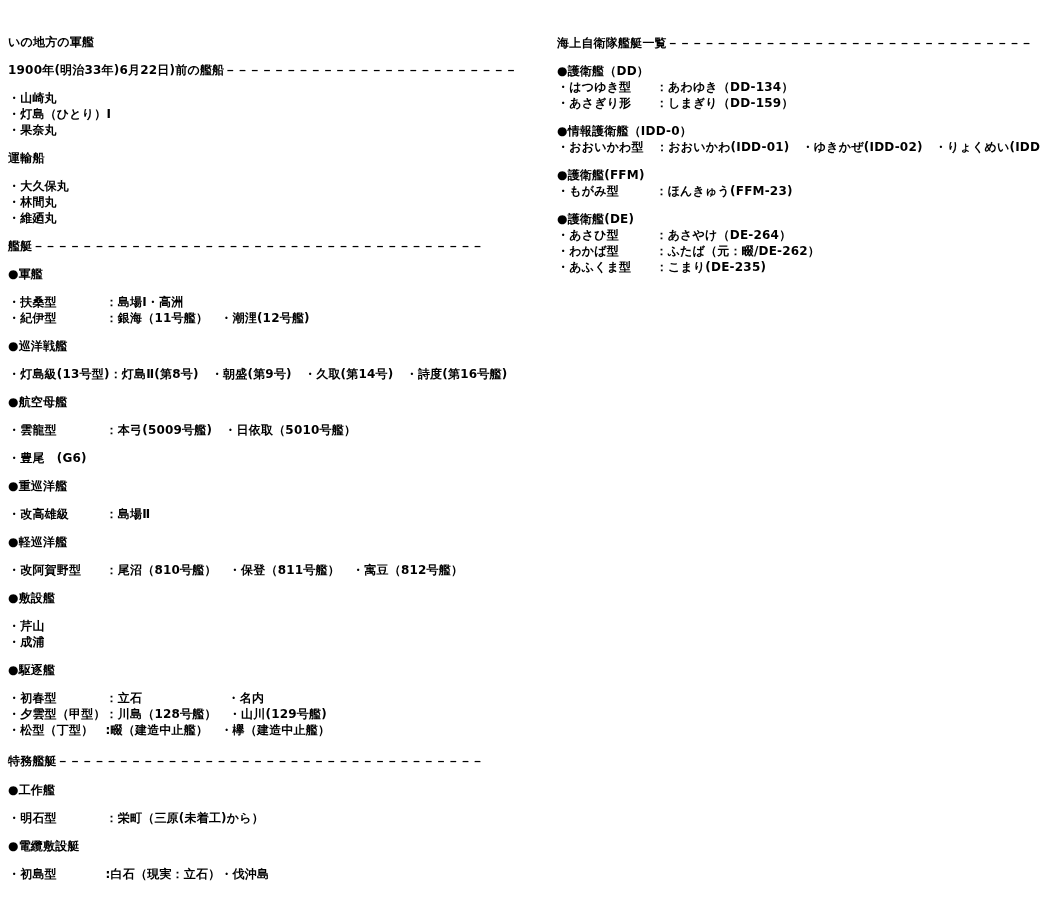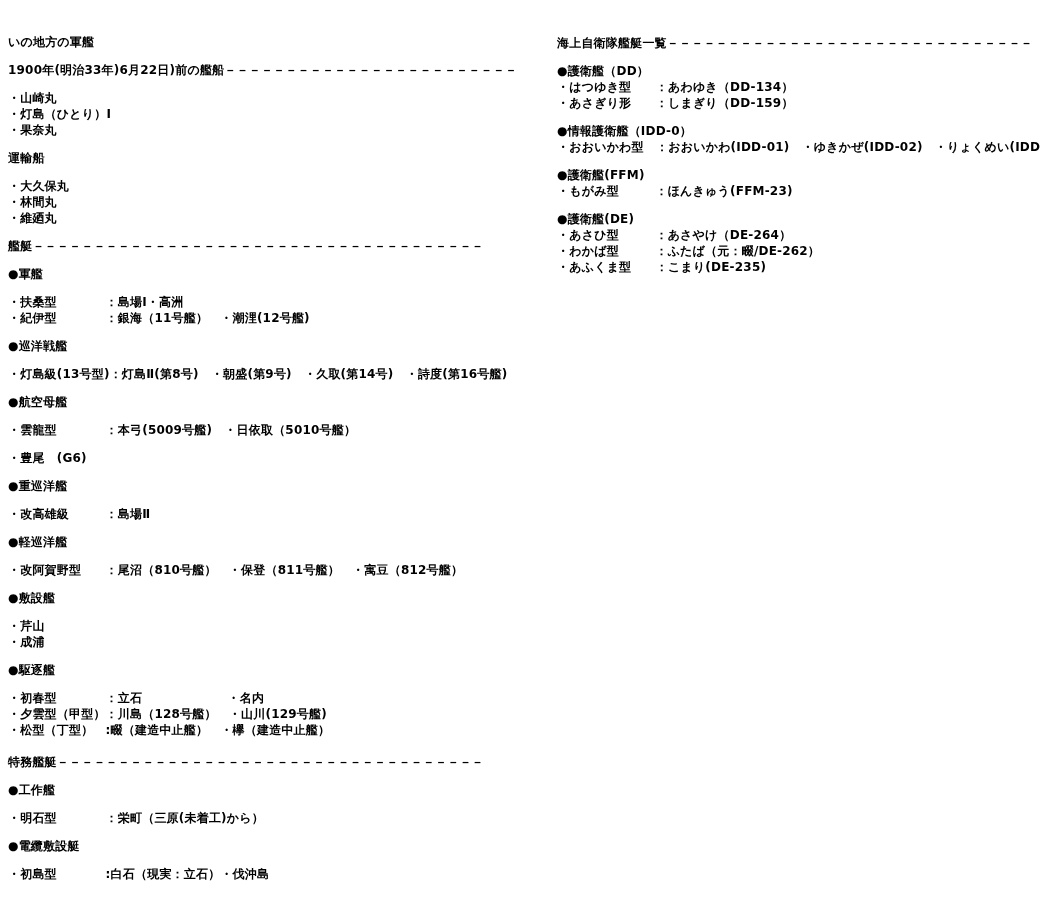--- a/index.html
+++ b/index.html
@@ -5,21 +5,21 @@
   html,body{margin:0;padding:0;background:#ffffff;}
   body{
     width:1040px;height:904px;position:relative;overflow:hidden;
     font-family:"DejaVu Sans",sans-serif;
     font-weight:bold;font-size:12px;color:#000000;
   }
   .column{position:absolute;white-space:pre;}
   .column-left{left:8px;top:7px;margin-top:27px;}
   .column-right{left:557px;top:35px;}
   .para{margin:0 0 12px 0;}
-  .para.extra-gap{margin-top:16px;}
+  .para.extra-gap{margin-top:16px;font-family:Liberation Mono, monospace;}
   .line{height:16px;line-height:16px;letter-spacing:0.2px;}
 </style>
 </head>
 <body>
 
 <div class="column column-left"><div class="para"><div class="line">いの地方の軍艦</div></div><div class="para"><div class="line">1900年(明治33年)6月22日)前の艦船－－－－－－－－－－－－－－－－－－－－－－－－</div></div><div class="para"><div class="line">・山崎丸</div><div class="line">・灯島（ひとり）Ⅰ</div><div class="line">・果奈丸</div></div><div class="para"><div class="line">運輸船</div></div><div class="para"><div class="line">・大久保丸</div><div class="line">・林間丸</div><div class="line">・維廼丸</div></div><div class="para"><div class="line">艦艇－－－－－－－－－－－－－－－－－－－－－－－－－－－－－－－－－－－－－</div></div><div class="para"><div class="line">●軍艦</div></div><div class="para"><div class="line">・扶桑型　　　　：島場Ⅰ・高洲</div><div class="line">・紀伊型　　　　：銀海（11号艦）　・潮浬(12号艦)</div></div><div class="para"><div class="line">●巡洋戦艦</div></div><div class="para"><div class="line">・灯島級(13号型)：灯島Ⅱ(第8号)　・朝盛(第9号)　・久取(第14号)　・詩度(第16号艦)</div></div><div class="para"><div class="line">●航空母艦</div></div><div class="para"><div class="line">・雲龍型　　　　：本弓(5009号艦)　・日依取（5010号艦）</div></div><div class="para"><div class="line">・豊尾　(G6)</div></div><div class="para"><div class="line">●重巡洋艦</div></div><div class="para"><div class="line">・改高雄級　　　：島場Ⅱ</div></div><div class="para"><div class="line">●軽巡洋艦</div></div><div class="para"><div class="line">・改阿賀野型　　：尾沼（810号艦）　・保登（811号艦）　・寓豆（812号艦）</div></div><div class="para"><div class="line">●敷設艦</div></div><div class="para"><div class="line">・芹山</div><div class="line">・成浦</div></div><div class="para"><div class="line">●駆逐艦</div></div><div class="para"><div class="line">・初春型　　　　：立石　　　　　　　・名内</div><div class="line">・夕雲型（甲型）：川島（128号艦）　・山川(129号艦)</div><div class="line">・松型（丁型）　:畷（建造中止艦）　・欅（建造中止艦）</div></div><div class="para extra-gap"><div class="line">特務艦艇－－－－－－－－－－－－－－－－－－－－－－－－－－－－－－－－－－－</div></div><div class="para"><div class="line">●工作艦</div></div><div class="para"><div class="line">・明石型　　　　：栄町（三原(未着工)から）</div></div><div class="para"><div class="line">●電纜敷設艇</div></div><div class="para"><div class="line">・初島型　　　　:白石（現実：立石）・伐沖島</div></div></div>
 
 <div class="column column-right"><div class="para"><div class="line">海上自衛隊艦艇一覧－－－－－－－－－－－－－－－－－－－－－－－－－－－－－－</div></div><div class="para"><div class="line">●護衛艦（DD）</div><div class="line">・はつゆき型　　：あわゆき（DD-134）</div><div class="line">・あさぎり形　　：しまぎり（DD-159）</div></div><div class="para"><div class="line">●情報護衛艦（IDD-0）</div><div class="line">・おおいかわ型　：おおいかわ(IDD-01)　・ゆきかぜ(IDD-02)　・りょくめい(IDD-03)</div></div><div class="para"><div class="line">●護衛艦(FFM)</div><div class="line">・もがみ型　　　：ほんきゅう(FFM-23)</div></div><div class="para"><div class="line">●護衛艦(DE)</div><div class="line">・あさひ型　　　：あさやけ（DE-264）</div><div class="line">・わかば型　　　：ふたば（元：畷/DE-262）</div><div class="line">・あふくま型　　：こまり(DE-235)</div></div></div>
 
 </body></html>

